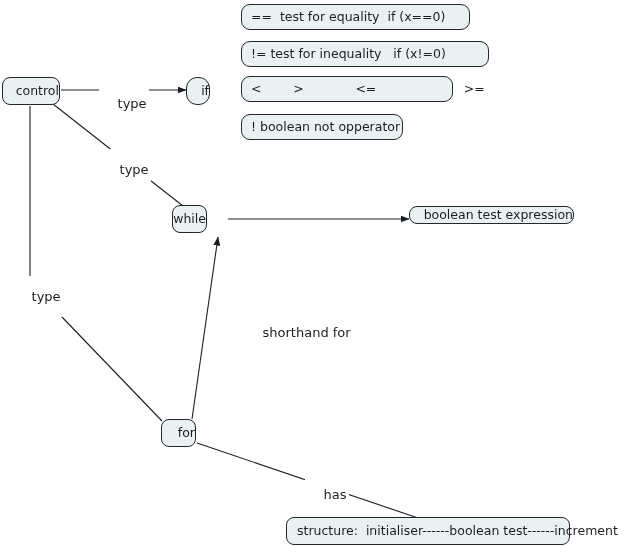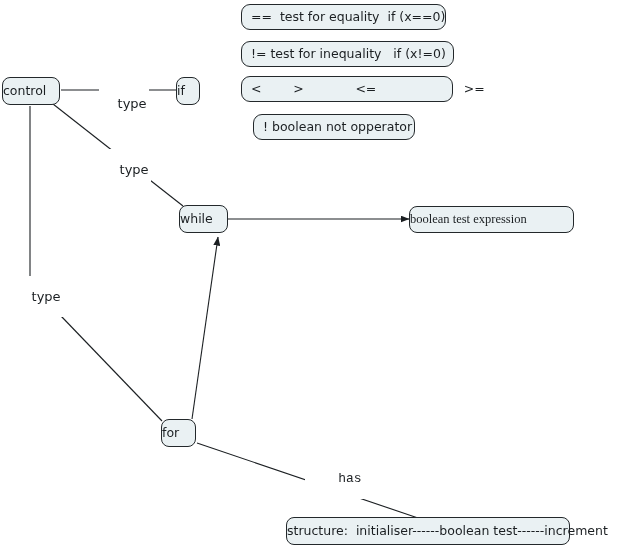--- a/index.html
+++ b/index.html
@@ -25,21 +25,21 @@
     height: 547px;
   }
   .node {
     position: absolute;
     box-sizing: border-box;
     background: #eaf1f3;
     border: 1px solid #23282b;
     border-radius: 8px;
     display: flex;
     align-items: center;
-    justify-content: flex-start;
+    justify-content: flex-end;
     color: #1b1f22;
     font-size: 12.5px;
     line-height: 1;
     white-space: pre;
     z-index: 3;
   }
   .note {
     position: absolute;
     box-sizing: border-box;
     background: #eaf1f3;
@@ -88,67 +88,70 @@
 
     <line x1="192" y1="419" x2="218" y2="237" stroke="#1b1f22" stroke-width="1.1" marker-end="url(#arrowhead)"></line>
 
     <line x1="197" y1="443" x2="418" y2="518" stroke="#1b1f22" stroke-width="1.1"></line>
   </svg>
 
   <div class="node" style="left:2px; top:77px; width:58px; height:28px;">
     <span>control</span>
   </div>
 
-  <div class="node" style="left:176px; top:77px; width:24px; height:28px;">
+  <div class="node" style="left:186px; top:77px; width:24px; height:28px;border-radius:11px;">
     <span>if</span>
   </div>
 
-  <div class="node" style="left:179px; top:205px; width:49px; height:28px;">
+  <div class="node" style="left:172px; top:205px; width:35px; height:28px;">
     <span>while</span>
   </div>
 
   <div class="node" style="left:161px; top:419px; width:35px; height:28px;">
     <span>for</span>
   </div>
 
-  <div class="node" style="left:409px; top:206px; width:165px; height:27px;font-family:Liberation Serif, serif;">
+  <div class="node" style="left:409px; top:206px; width:165px; height:18px;">
     <span>boolean test expression</span>
   </div>
 
-  <div class="node" style="left:286px; top:517px; width:284px; height:28px; justify-content:flex-start; ">
+  <div class="node" style="left:286px; top:517px; width:284px; height:28px; justify-content:flex-start; padding-left:10px;">
     <span>structure:  initialiser------boolean test------increment</span>
   </div>
 
-  <div class="note" style="left:241px; top:4px; width:205px; height:26px;">
+  <div class="note" style="left:241px; top:4px; width:229px; height:26px;">
     <span>==  test for equality  if (x==0)</span>
   </div>
 
-  <div class="note" style="left:241px; top:41px; width:213px; height:26px;">
+  <div class="note" style="left:241px; top:41px; width:248px; height:26px;">
     <span>!= test for inequality   if (x!=0)</span>
   </div>
 
   <div class="note" style="left:241px; top:76px; width:212px; height:26px;">
     <span>&lt;        &gt;             &lt;=                      &gt;=</span>
   </div>
 
-  <div class="note" style="left:241px; top:114px; width:162px; height:26px;margin-left:12px;">
+  <div class="note" style="left:241px; top:114px; width:162px; height:26px;">
     <span>! boolean not opperator</span>
   </div>
 
   <div class="edge-label" style="left:99px; top:83px;">
     <span>type</span>
   </div>
 
   <div class="edge-label" style="left:101px; top:149px;">
     <span>type</span>
   </div>
 
   <div class="edge-label" style="left:13px; top:276px;">
     <span>type</span>
   </div>
 
 
+  <div class="edge-label" style="left:244px; top:312px;">
+    <span>shorthand for</span>
+  </div>
 
-  <div class="edge-label" style="left:305px; top:458px;font-family:Liberation Mono, monospace;">
+  <div class="edge-label" style="left:305px; top:474px;">
     <span>has</span>
   </div>
 
 </div>
 
 </body></html>

